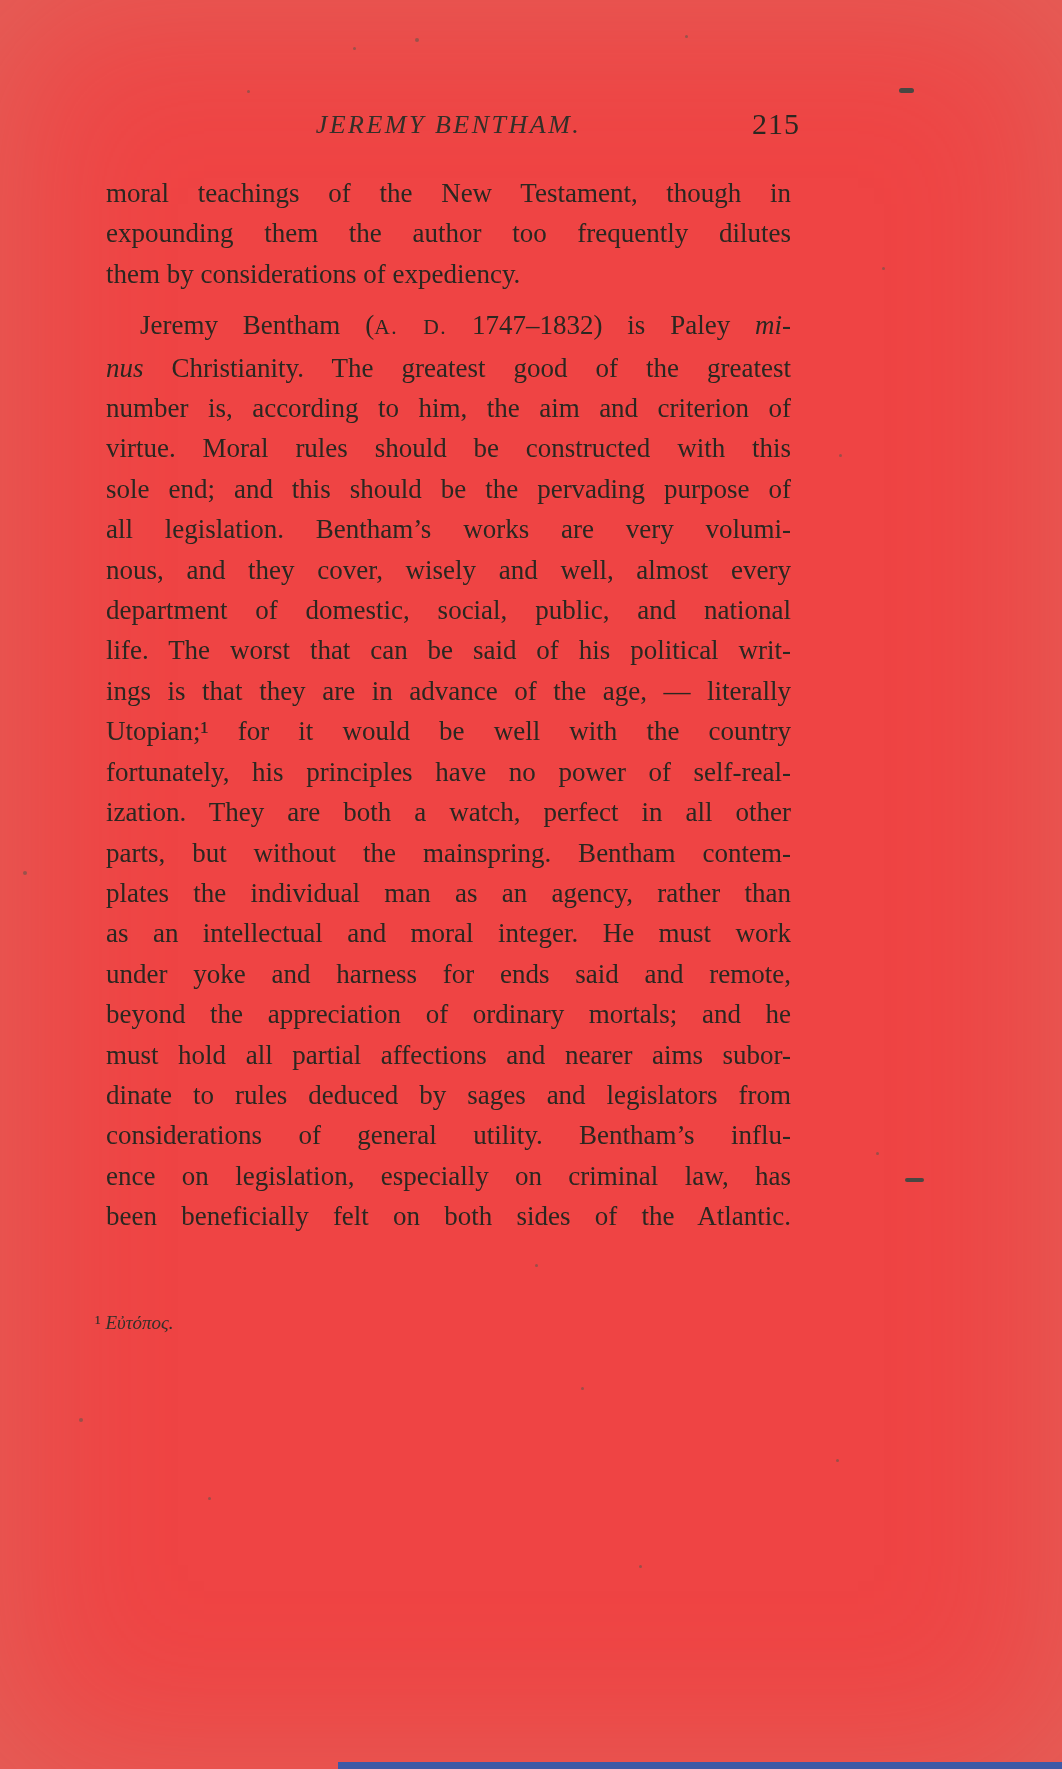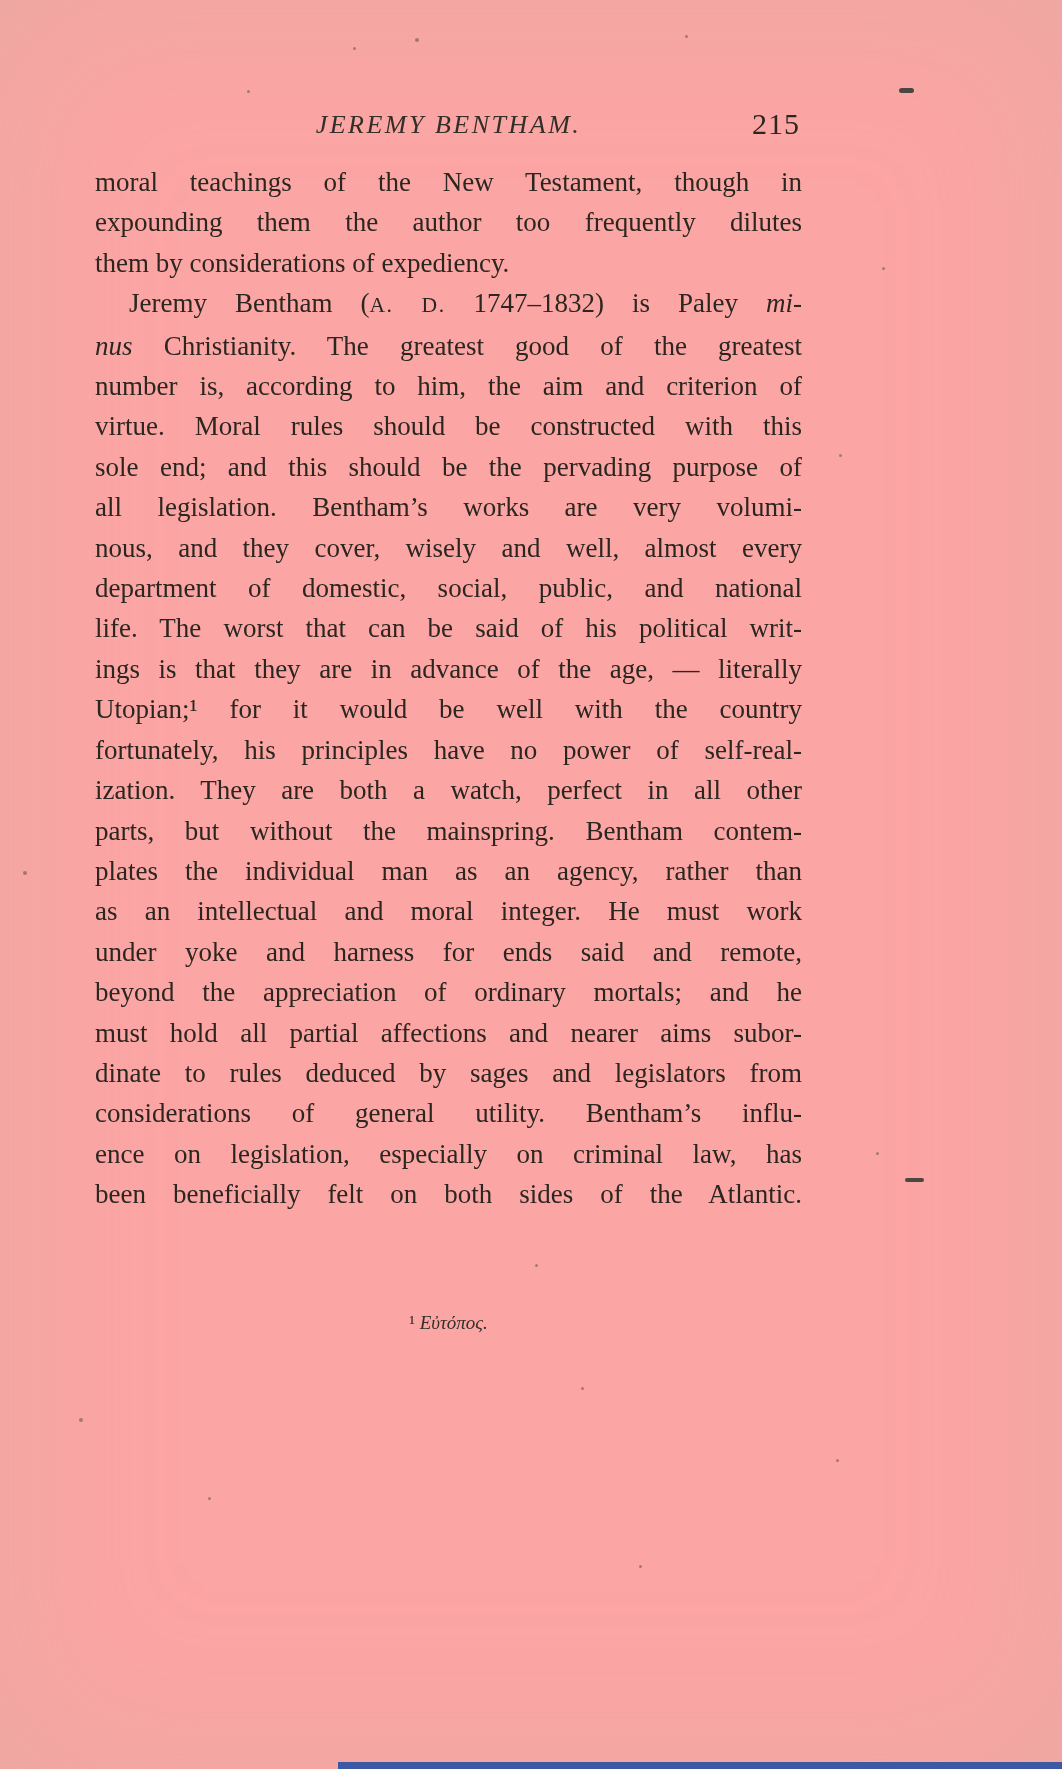--- a/index.html
+++ b/index.html
@@ -4,21 +4,21 @@
 <style>
   html, body {
     margin: 0;
     padding: 0;
     background: #e8e4da;
   }
   .page {
     position: relative;
     width: 1062px;
     height: 1769px;
-    background: #fca5a5;
+    background: #ef4444;
     overflow: hidden;
     font-family: "Liberation Serif", "DejaVu Serif", serif;
     color: #2b2720;
     box-shadow: inset 0 0 170px rgba(190, 178, 152, 0.28);
   }
   .header {
     position: absolute;
     left: 95px;
     top: 110px;
     width: 707px;
@@ -43,35 +43,35 @@
     letter-spacing: 1px;
   }
   .text-block {
     position: absolute;
     left: 95px;
     top: 162px;
     width: 707px;
     font-size: 27px;
     line-height: 40.4px;
   }
-  .paragraph { margin: 0; }
+  .paragraph { margin: 11px; }
   .line {
     text-align: justify;
     text-align-last: justify;
   }
   .line.last { text-align-last: left; }
   .line.indent { text-indent: 34px; }
   .sc { font-size: 0.8em; letter-spacing: 1.5px; }
   i { font-style: italic; }
   .footnote {
     position: absolute;
     left: 95px;
     top: 1312px;
     width: 707px;
-    text-align: center;
+    text-align: left;
     font-size: 19px;
     color: #33302a;
   }
   .speck {
     position: absolute;
     background: rgba(90, 85, 75, 0.55);
     border-radius: 50%;
   }
   .edge-dash {
     position: absolute;

